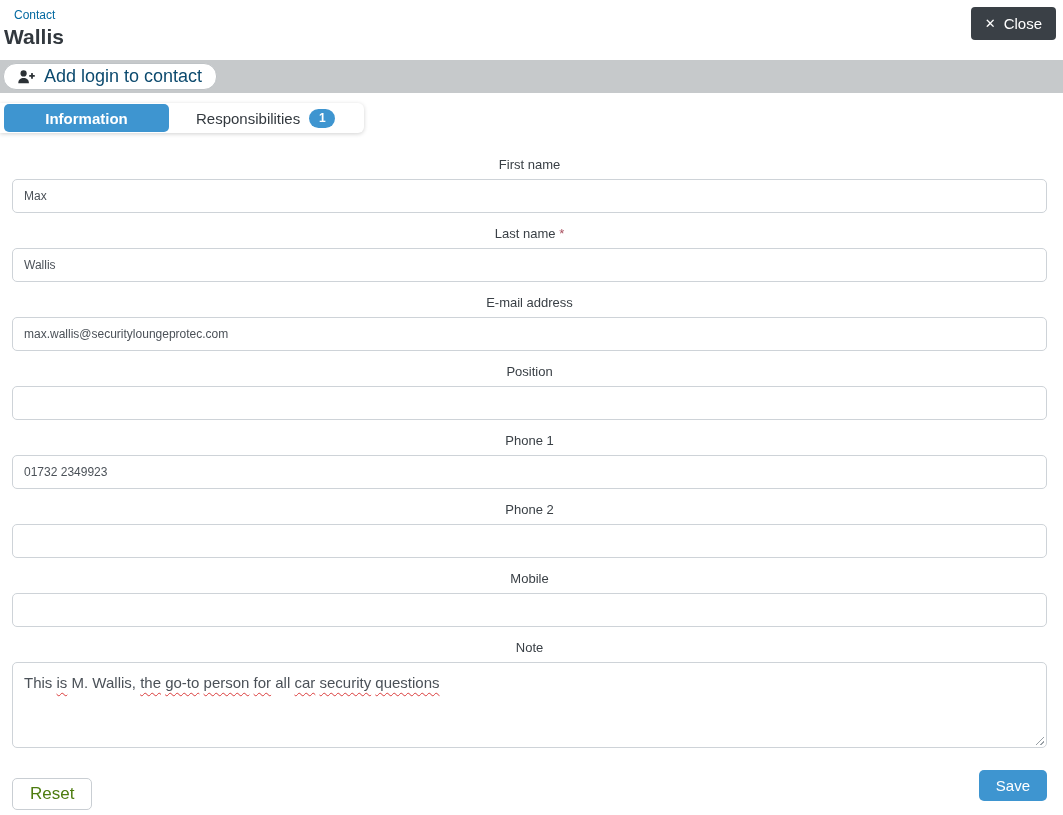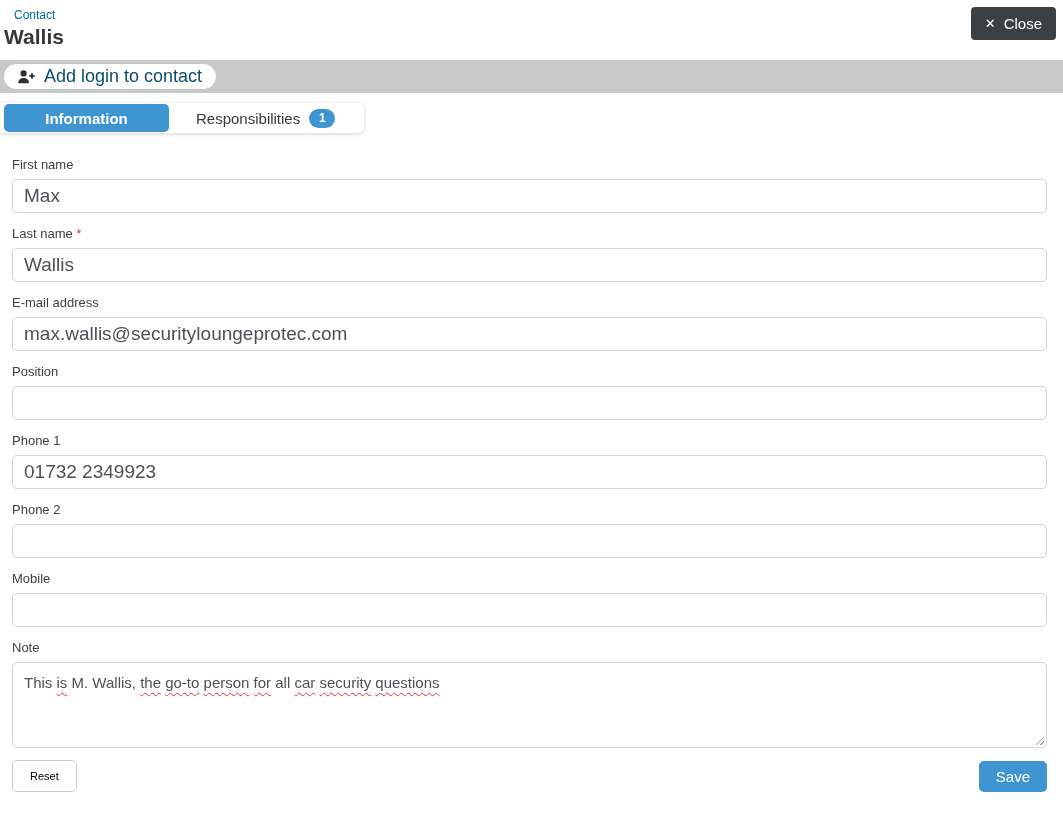--- a/index.html
+++ b/index.html
@@ -77,27 +77,27 @@
     min-width:26px;height:19px;border-radius:10px;
     display:inline-flex;align-items:center;justify-content:center;
     padding:0 6px;
   }
 
   
   .form{padding:25px 16px 0 12px;}
   .group{margin-bottom:14px;}
   .group label{
     display:block;font-size:13px;line-height:14px;
-    color:var(--label);margin-bottom:7px;font-weight:500;
+    color:var(--label);margin-bottom:7px;font-weight:500;text-align:center;
   }
   .req{color:var(--required);}
   .text-input{
     width:100%;height:34px;
     border:1px solid var(--border);border-radius:5px;
-    padding:0 11px;font-size:19px;color:var(--value);
+    padding:0 11px;font-size:12px;color:var(--value);
     font-family:inherit;background:#fff;outline:none;
   }
   .note-box{
     position:relative;width:100%;height:86px;
     border:1px solid var(--border);border-radius:5px;
     padding:9px 11px;font-size:15px;color:var(--value);
     background:#fff;line-height:21px;
     cursor:text;
   }
   .note-box .sq{
@@ -114,21 +114,21 @@
   }
 
   
   .actions{
     display:flex;justify-content:space-between;align-items:center;
     padding:12px 16px 0 12px;
   }
   .reset-btn{
     height:32px;padding:0 17px;
     background:#fff;border:1px solid #c9ced3;border-radius:5px;
-    font-size:11px;color:#000000;font-family:inherit;cursor:pointer;
+    font-size:17px;color:#4d7c0f;font-family:inherit;cursor:pointer;margin-top:18px;
   }
   .save-btn{
     height:31px;padding:0 17px;
     background:var(--accent);border:none;border-radius:5px;
     font-size:15px;color:#fff;font-family:inherit;cursor:pointer;
   }
 </style>
 </head>
 <body>
 

